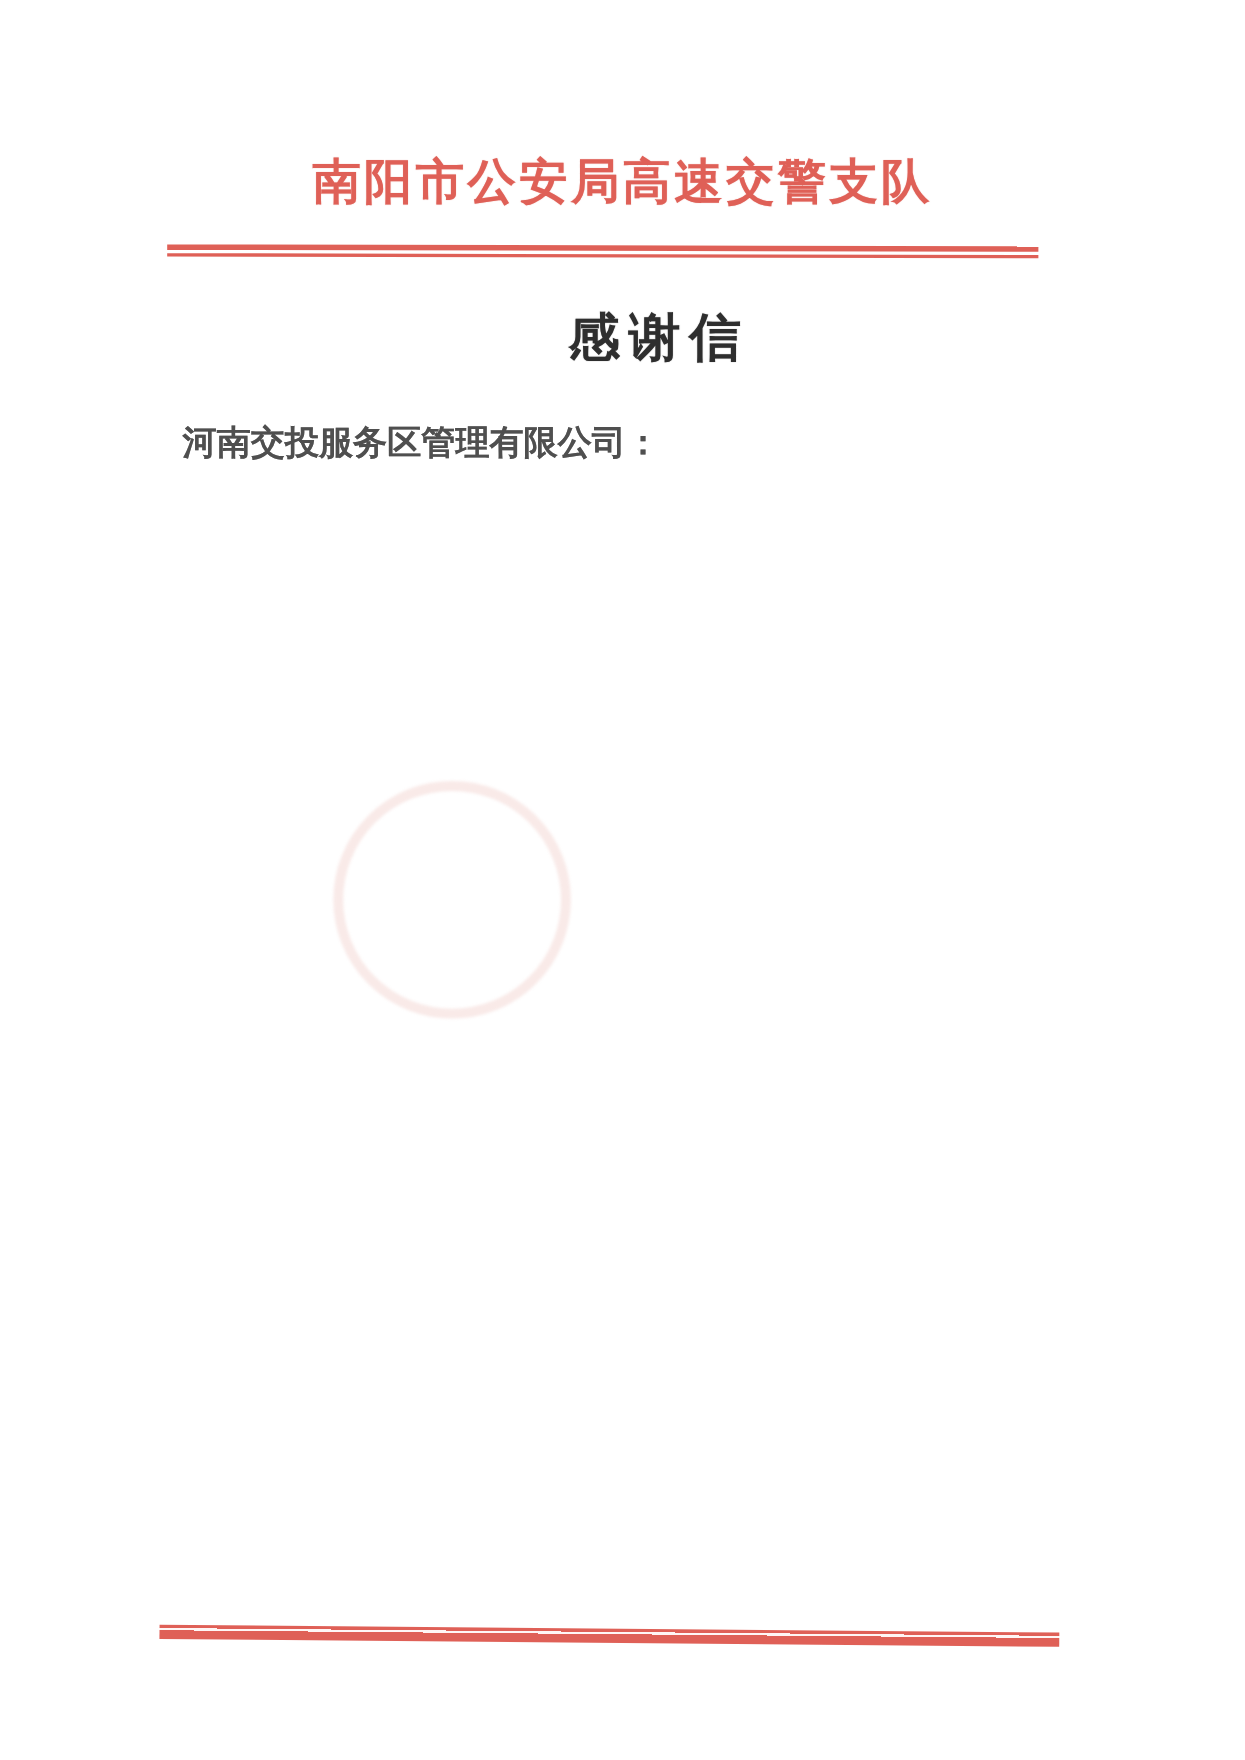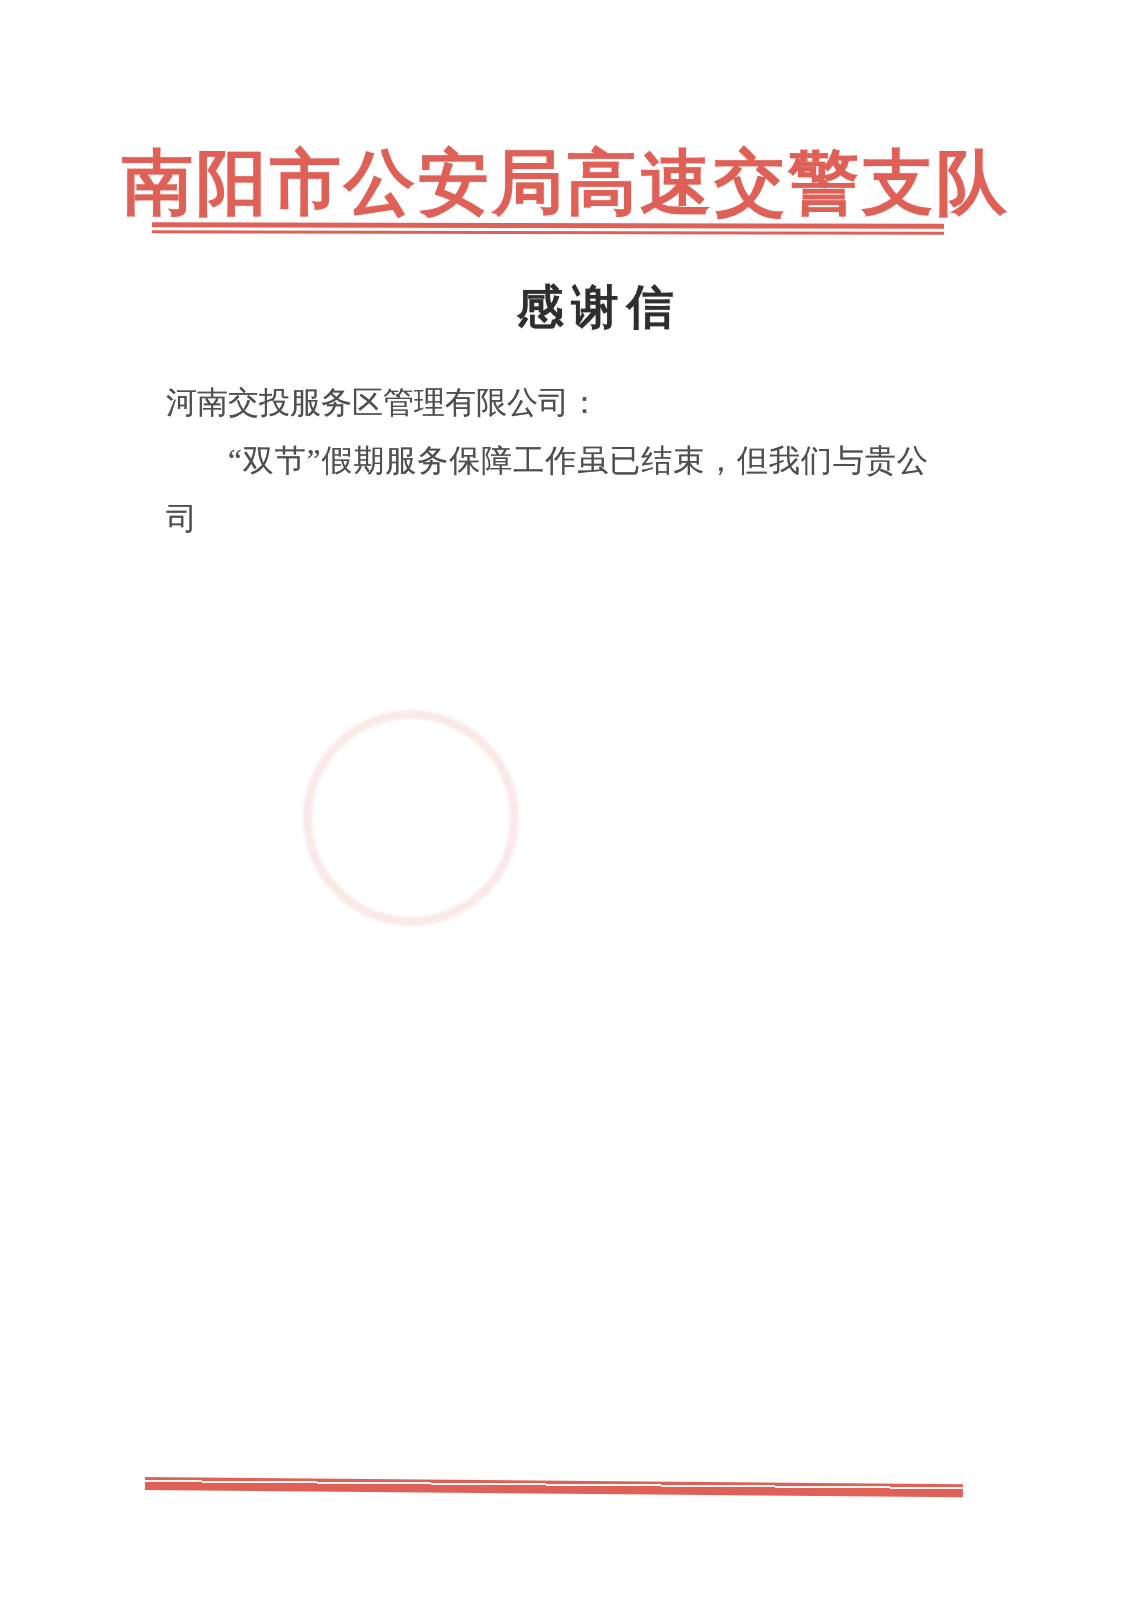--- a/index.html
+++ b/index.html
@@ -16,21 +16,21 @@
     font-family: "Liberation Serif", "DejaVu Serif", serif;
   }
 
   
   .header-title {
     position: absolute;
     top: 136px;
     left: 0;
     width: 100%;
     text-align: center;
-    font-size: 71px;
+    font-size: 44px;
     font-weight: bold;
     letter-spacing: 3px;
     color: var(--color-accent-red, #df6057);
     text-shadow: 0 0 1px rgba(223, 96, 87, 0.55);
     white-space: nowrap;
   }
 
   
   .header-rule {
     position: absolute;
@@ -84,20 +84,21 @@
     left: 166px;
     width: 762px;
     font-size: 31px;
     line-height: 58px;
     color: var(--color-body-text, #4f4f4f);
     text-align: justify;
     text-shadow: 0 0 0.6px rgba(90, 90, 90, 0.65);
   }
   .letter-body p {
     margin: 0;
+    font-weight: bold;
   }
   .letter-body p.para {
     text-indent: 2em;
   }
 
   
   .footer-rule {
     position: absolute;
     top: 1477px;
     left: 145px;
@@ -127,18 +128,17 @@
     <div class="rule-top"></div>
     <div class="rule-bottom"></div>
   </div>
 
   <div class="doc-title">感谢信</div>
 
   <div class="stamp"></div>
 
   <div class="letter-body">
     <p class="salutation">河南交投服务区管理有限公司：</p>
-    <p class="para">“双节”假期服务保障工作虽已结束，但我们与贵公司</p>
   </div>
 
   <div class="footer-rule"></div>
 
 </div>
 
 </body></html>

